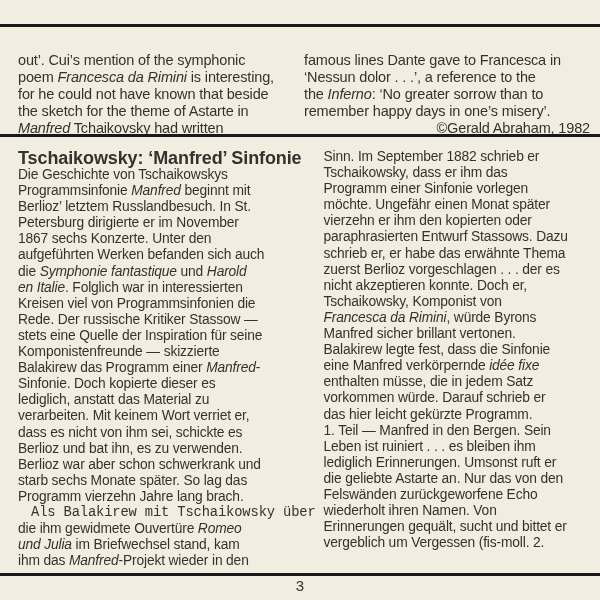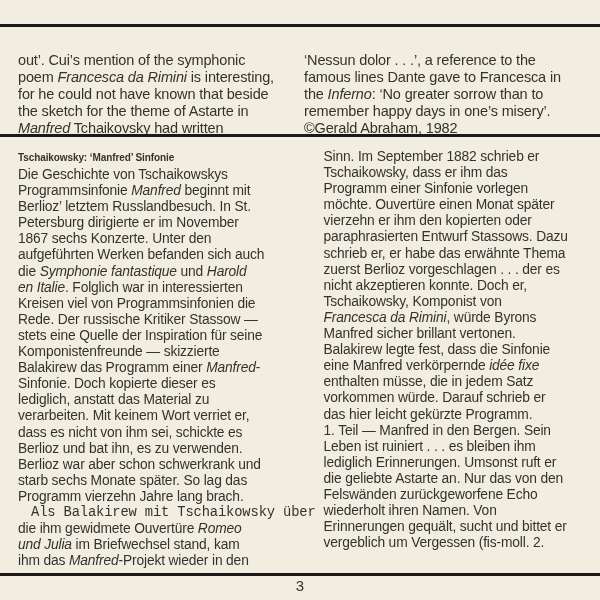--- a/index.html
+++ b/index.html
@@ -27,21 +27,21 @@
   .col{flex:0 0 278px;}
   .col-gap{flex:0 0 8px;}
   .col-right{flex:1 1 auto;}
   .section-top .line{
     font-size:14.5px;line-height:17px;letter-spacing:-0.15px;white-space:nowrap;
   }
   .section-main .line{
     font-size:13.8px;line-height:16.1px;letter-spacing:-0.15px;white-space:nowrap;
   }
   .heading{
-    font-size:10px;line-height:18px;font-weight:bold;letter-spacing:-0.1px;white-space:nowrap;
+    font-size:18px;line-height:18px;font-weight:bold;letter-spacing:-0.1px;white-space:nowrap;
   }
   .line .it{font-style:italic;}
   .line.indent{padding-left:13px;font-family:Liberation Mono, monospace;}
   .page-number{
     position:absolute;top:577px;left:0;right:0;
     text-align:center;font-size:15px;line-height:18px;
   }
 </style>
 </head>
 <body>
@@ -53,25 +53,25 @@
   <div class="section section-top">
     <div class="col">
         <div class="line"><span>out’. Cui’s mention of the symphonic</span></div>
         <div class="line"><span>poem </span><span class="it">Francesca da Rimini</span><span> is interesting,</span></div>
         <div class="line"><span>for he could not have known that beside</span></div>
         <div class="line"><span>the sketch for the theme of Astarte in</span></div>
         <div class="line"><span class="it">Manfred</span><span> Tchaikovsky had written</span></div>
       </div>
     <div class="col-gap"></div>
     <div class="col col-right">
+        <div class="line"><span>famous lines Dante gave to Francesca in</span></div>
         <div class="line"><span>‘Nessun dolor . . .’, a reference to the</span></div>
-        <div class="line"><span>famous lines Dante gave to Francesca in</span></div>
         <div class="line"><span>the </span><span class="it">Inferno</span><span>: ‘No greater sorrow than to</span></div>
         <div class="line"><span>remember happy days in one’s misery’.</span></div>
-        <div class="line" style="text-align: left;"><span>©Gerald Abraham, 1982</span></div>
+        <div class="line" style="text-align: right;"><span>©Gerald Abraham, 1982</span></div>
       </div>
   </div>
 
   <div class="rule rule-mid"></div>
 
   <div class="section section-main">
     <div class="col">
       <div class="heading">Tschaikowsky: ‘Manfred’ Sinfonie</div>
       <div>
           <div class="line"><span>Die Geschichte von Tschaikowskys</span></div>
@@ -99,21 +99,21 @@
           <div class="line"><span>die ihm gewidmete Ouvertüre </span><span class="it">Romeo</span></div>
           <div class="line"><span class="it">und Julia</span><span> im Briefwechsel stand, kam</span></div>
           <div class="line"><span>ihm das </span><span class="it">Manfred</span><span>-Projekt wieder in den</span></div>
         </div>
     </div>
     <div class="col-gap"></div>
     <div class="col col-right">
         <div class="line"><span>Sinn. Im September 1882 schrieb er</span></div>
         <div class="line"><span>Tschaikowsky, dass er ihm das</span></div>
         <div class="line"><span>Programm einer Sinfonie vorlegen</span></div>
-        <div class="line"><span>möchte. Ouvertüre einen Monat später</span></div>
+        <div class="line"><span>möchte. Ungefähr einen Monat später</span></div>
         <div class="line"><span>vierzehn er ihm den kopierten oder</span></div>
         <div class="line"><span>paraphrasierten Entwurf Stassows. Dazu</span></div>
         <div class="line"><span>schrieb er, er habe das erwähnte Thema</span></div>
         <div class="line"><span>zuerst Berlioz vorgeschlagen . . . der es</span></div>
         <div class="line"><span>nicht akzeptieren konnte. Doch er,</span></div>
         <div class="line"><span>Tschaikowsky, Komponist von</span></div>
         <div class="line"><span class="it">Francesca da Rimini</span><span>, würde Byrons</span></div>
         <div class="line"><span>Manfred sicher brillant vertonen.</span></div>
         <div class="line"><span>Balakirew legte fest, dass die Sinfonie</span></div>
         <div class="line"><span>eine Manfred verkörpernde </span><span class="it">idée fixe</span></div>

